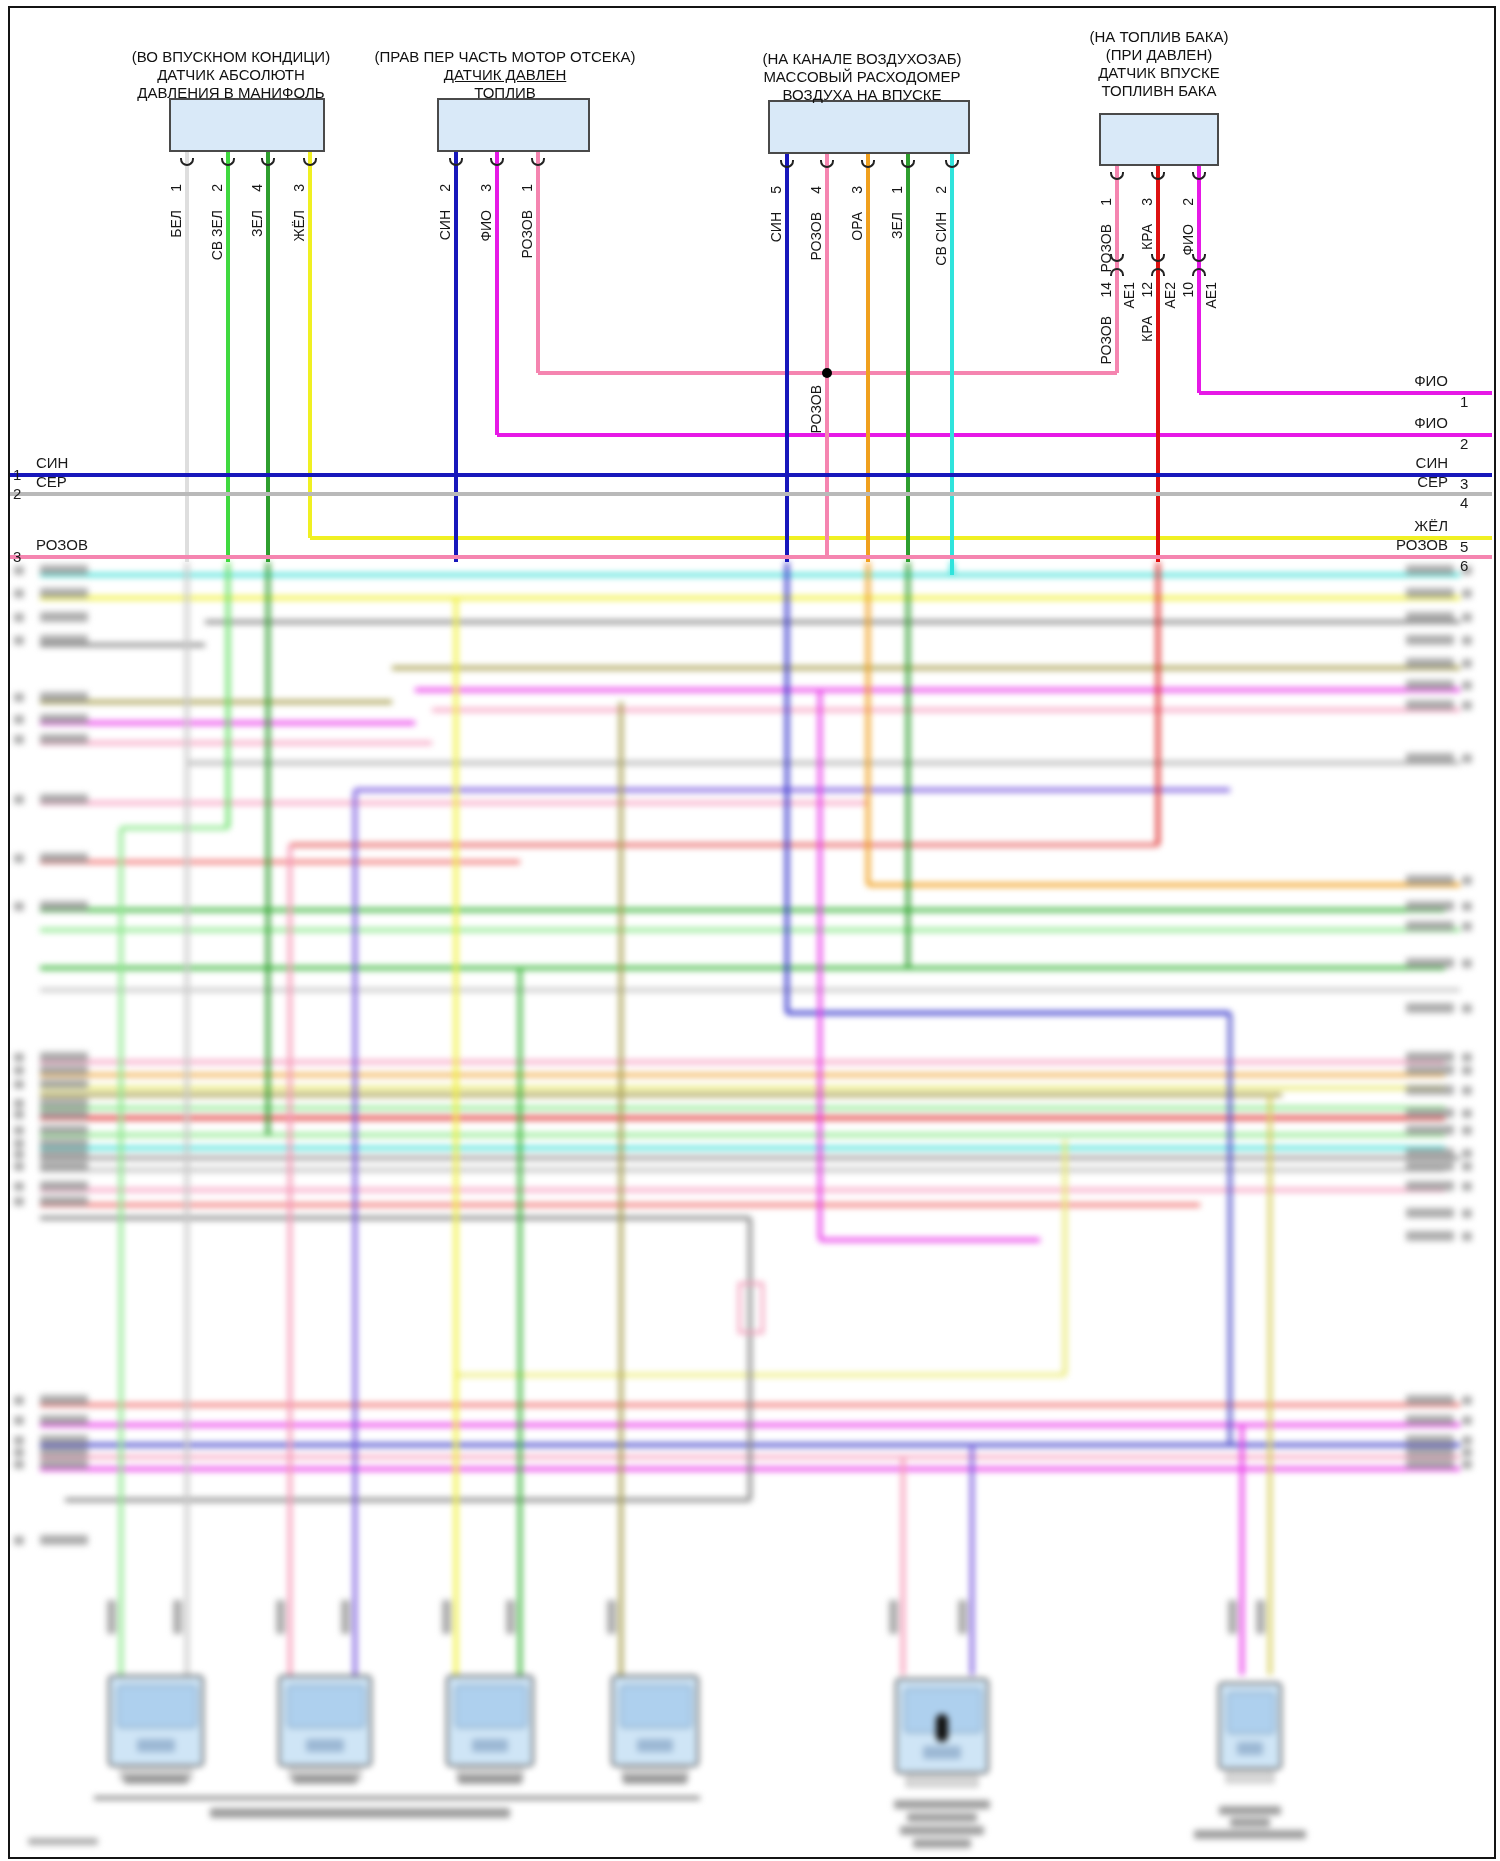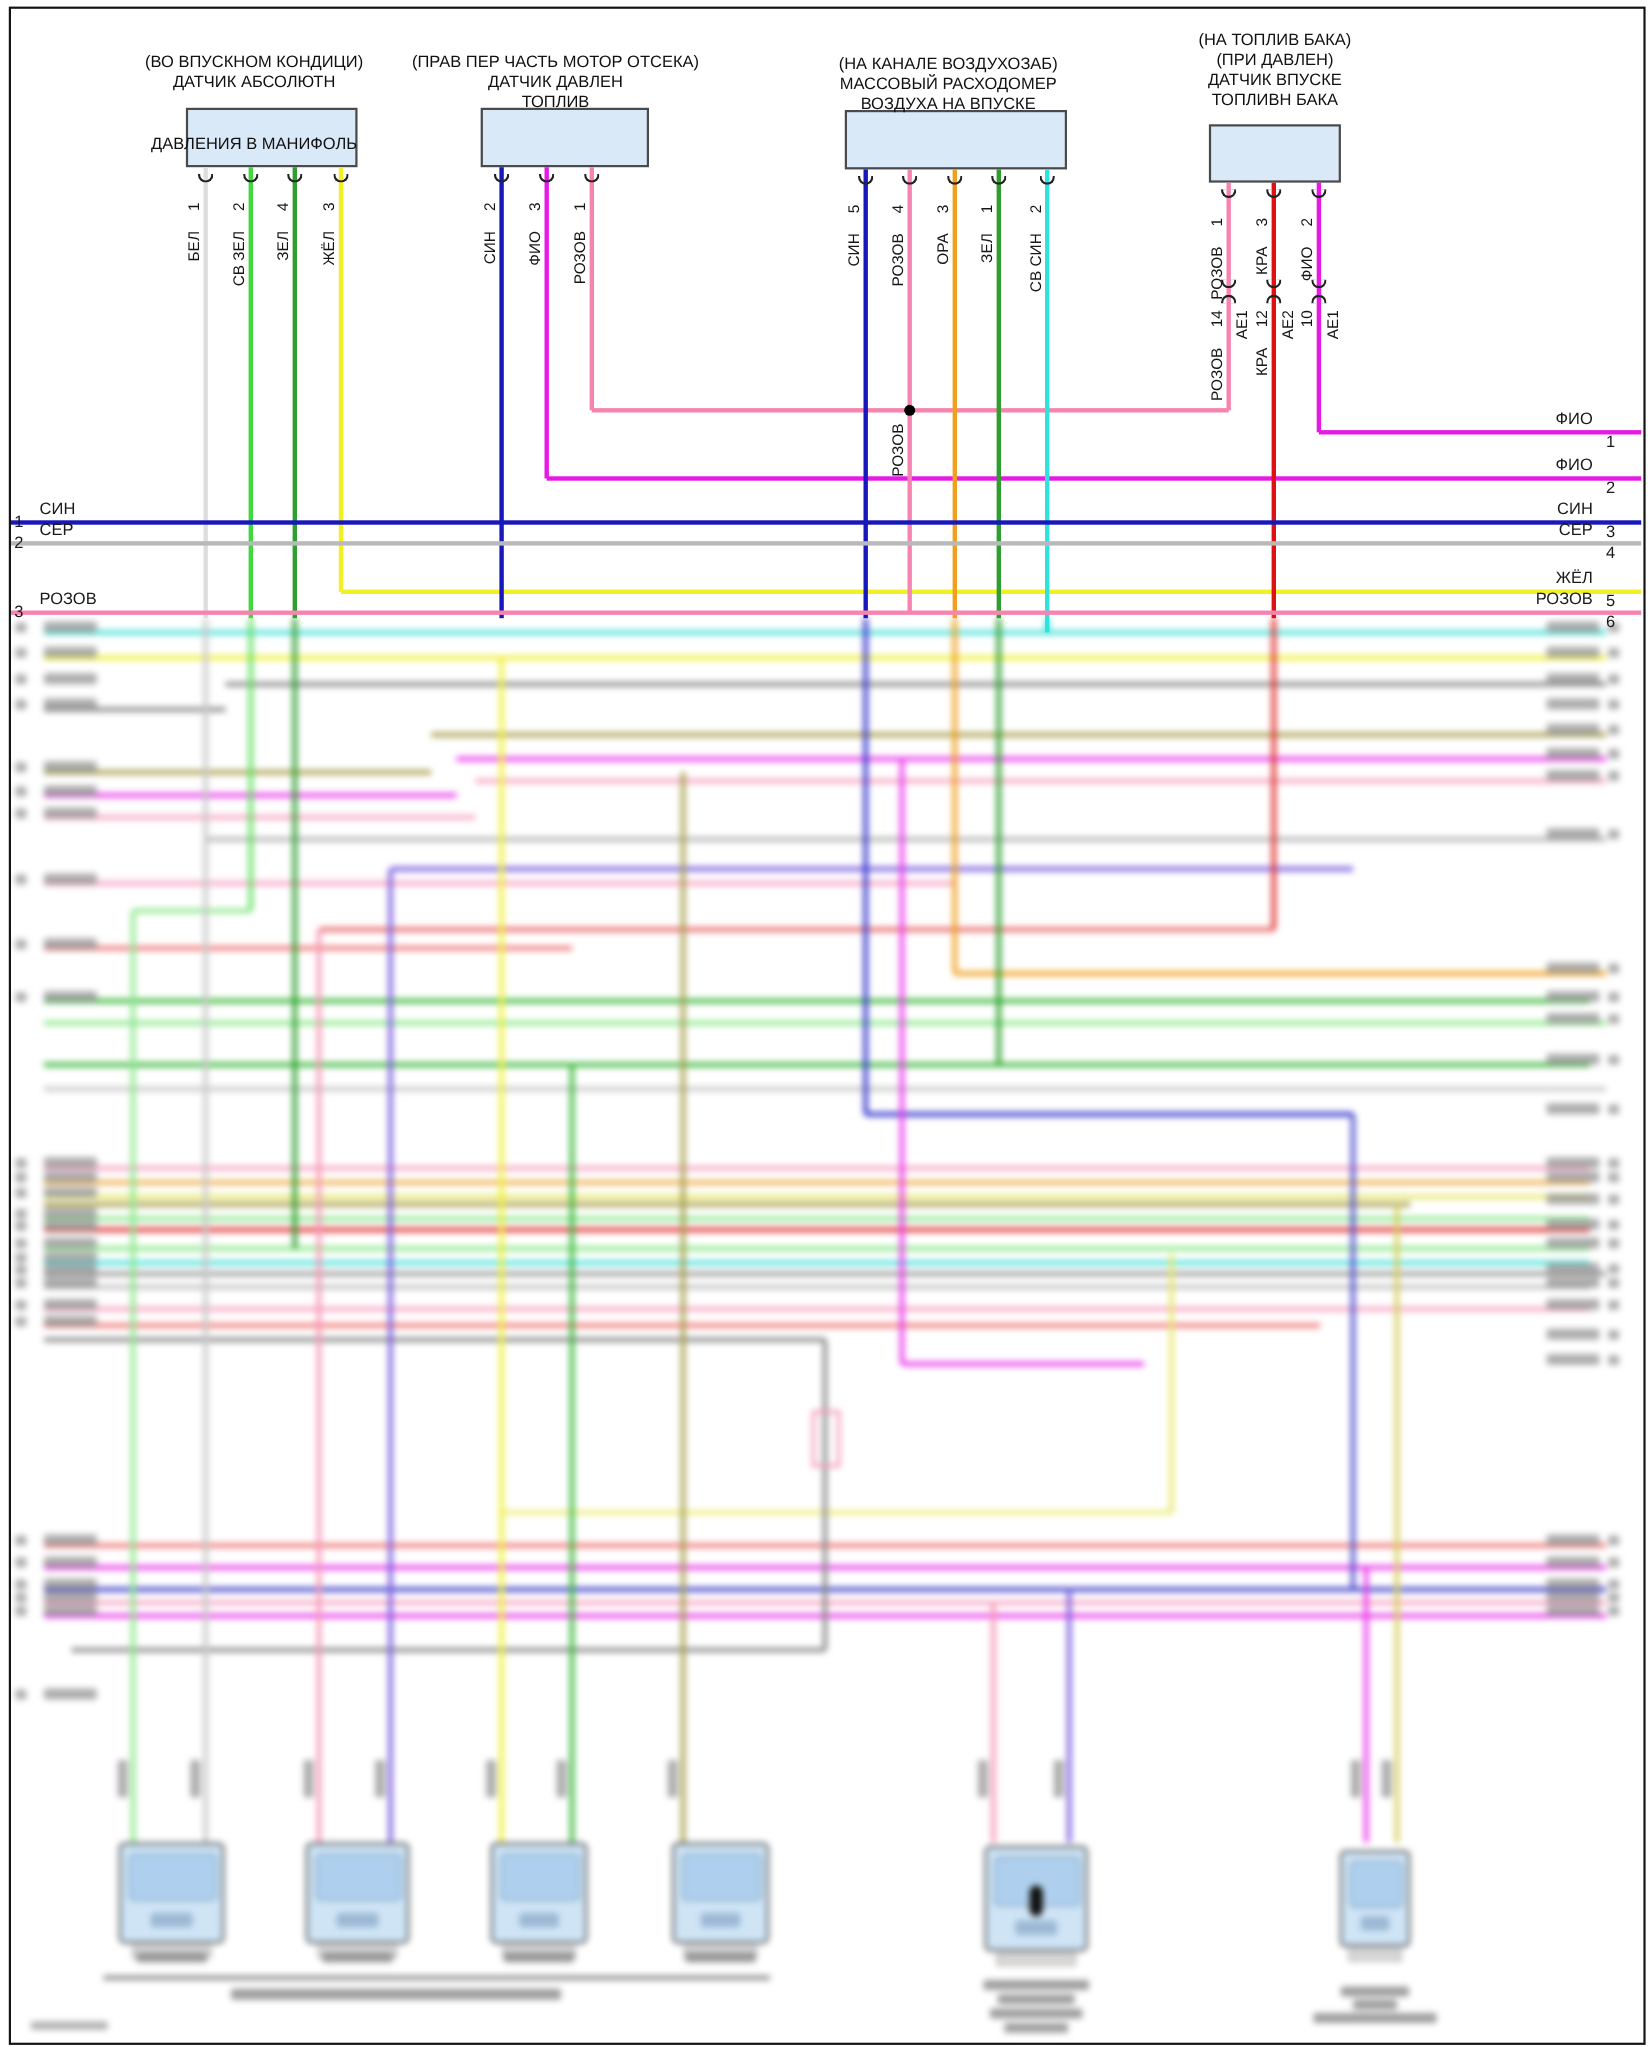--- a/index.html
+++ b/index.html
@@ -261,21 +261,21 @@
       <div class="capblob" style="left: 1250px; top: 1830px; width: 112px; height: 9px;"></div>
       <div class="wire" style="left: 94px; top: 1796px; width: 606px; height: 4px; background: rgb(138, 138, 138);"></div>
       <div class="blob" style="left: 28px; top: 1838px; width: 70px; height: 7px;"></div>
       <div class="abs" style="left: 738px; top: 1282px; width: 26px; height: 52px; border: 3px solid rgb(242, 154, 184); box-sizing: border-box;"></div>
     </div>
     <div class="sharp">
       <div class="frame" style="left: 8px; top: 6px; width: 1484px; height: 1849px; border-color: rgb(20, 20, 20);"></div>
       <div class="sensorbox" style="left: 169px; top: 98px; width: 156px; height: 54px;"></div>
       <div class="titleline" style="left: 231px; top: 48px;">(ВО ВПУСКНОМ КОНДИЦИ)</div>
       <div class="titleline" style="left: 231px; top: 66px;">ДАТЧИК АБСОЛЮТН</div>
-      <div class="titleline" style="left: 231px; top: 84px; margin-top: 38px;">ДАВЛЕНИЯ В МАНИФОЛЬ</div>
+      <div class="titleline" style="left: 231px; top: 84px;">ДАВЛЕНИЯ В МАНИФОЛЬ</div>
       <div class="wire" style="left: 185.25px; top: 152px; width: 3.5px; height: 410px; background: rgb(222, 222, 222);"></div>
       <div class="arc-u" style="left: 180px; top: 158px;"></div>
       <div class="rot-anchor" style="left: 168px; top: 184px;">
         <span>1</span>
       </div>
       <div class="rot-anchor" style="left: 168px; top: 210px;">
         <span>БЕЛ</span>
       </div>
       <div class="wire" style="left: 226.25px; top: 152px; width: 3.5px; height: 410px; background: rgb(63, 217, 63);"></div>
       <div class="arc-u" style="left: 221px; top: 158px;"></div>
@@ -297,21 +297,21 @@
       <div class="wire" style="left: 310px; top: 536.25px; width: 1182px; height: 3.5px; background: rgb(240, 240, 34);"></div>
       <div class="arc-u" style="left: 303px; top: 158px;"></div>
       <div class="rot-anchor" style="left: 291px; top: 184px;">
         <span>3</span>
       </div>
       <div class="rot-anchor" style="left: 291px; top: 210px;">
         <span>ЖЁЛ</span>
       </div>
       <div class="sensorbox" style="left: 437px; top: 98px; width: 153px; height: 54px;"></div>
       <div class="titleline" style="left: 505px; top: 48px;">(ПРАВ ПЕР ЧАСТЬ МОТОР ОТСЕКА)</div>
-      <div class="titleline" style="left: 505px; top: 66px;">ДАТЧИК ДАВЛЕН</div>
+      <div class="titleline" style="left: 505px; top: 66px; text-decoration: underline;">ДАТЧИК ДАВЛЕН</div>
       <div class="titleline" style="left: 505px; top: 84px;">ТОПЛИВ</div>
       <div class="wire" style="left: 454.25px; top: 152px; width: 3.5px; height: 410px; background: rgb(23, 23, 187);"></div>
       <div class="arc-u" style="left: 449px; top: 158px;"></div>
       <div class="rot-anchor" style="left: 437px; top: 184px;">
         <span>2</span>
       </div>
       <div class="rot-anchor" style="left: 437px; top: 210px;">
         <span>СИН</span>
       </div>
       <div class="wire" style="left: 495.25px; top: 152px; width: 3.5px; height: 283px; background: rgb(230, 25, 230);"></div>

